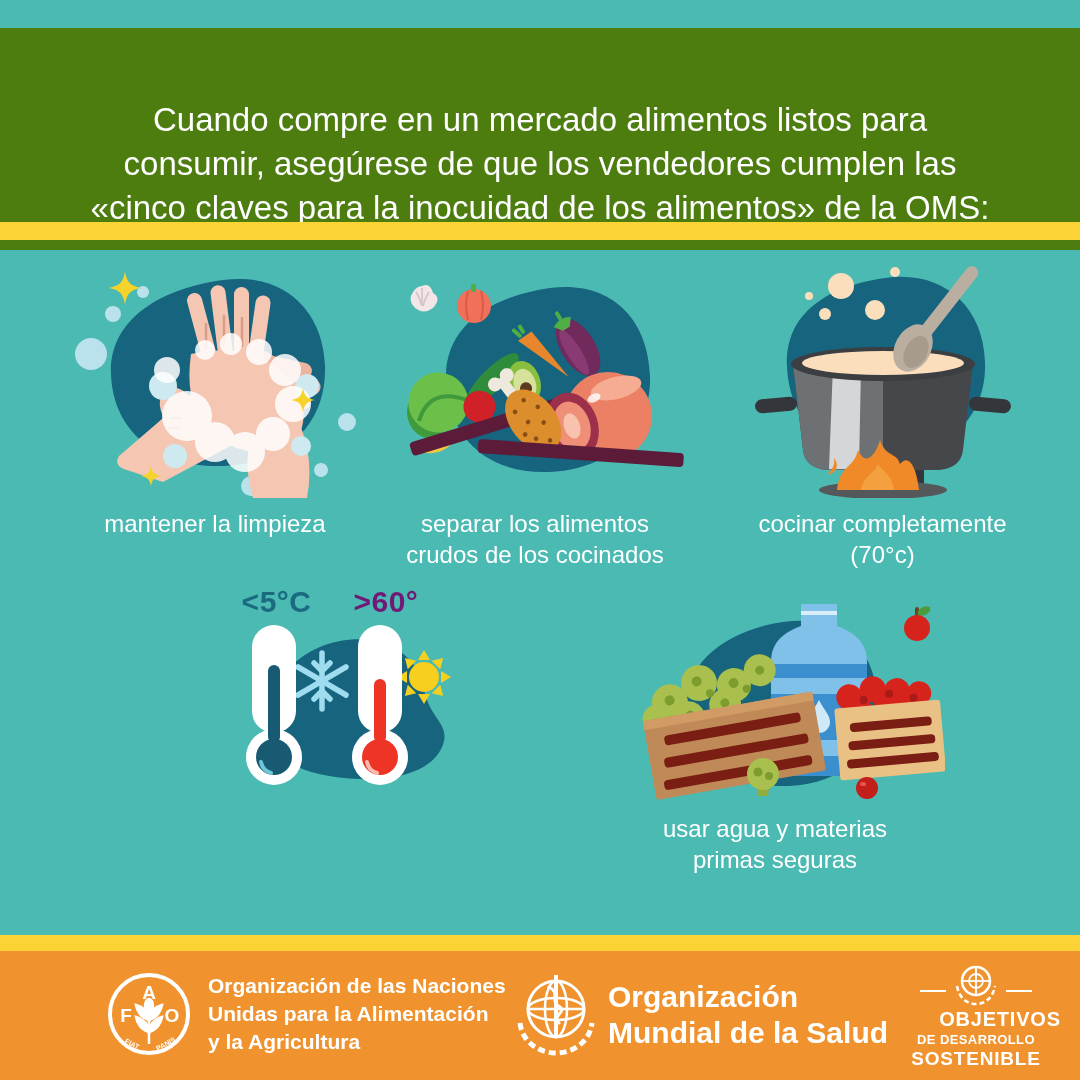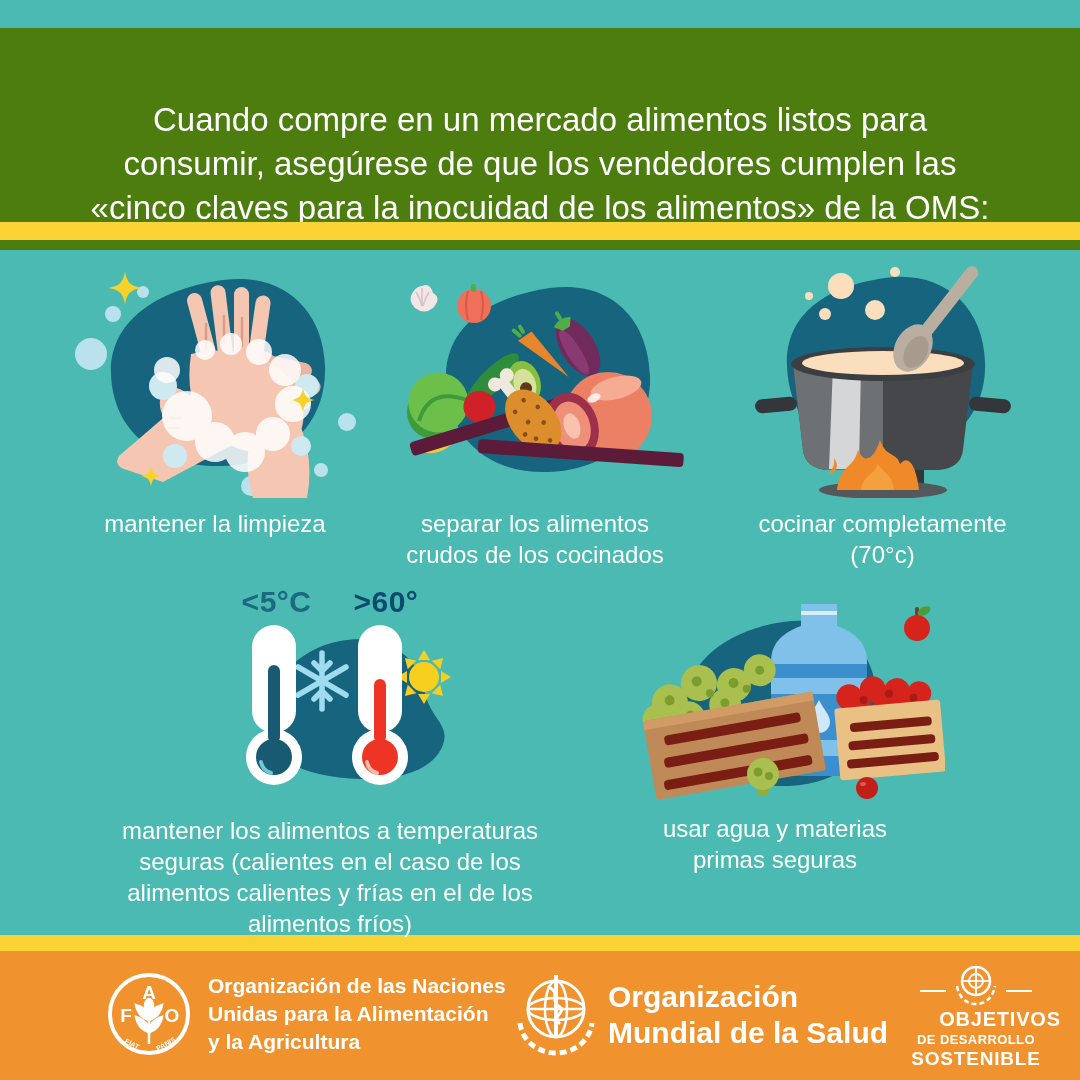--- a/index.html
+++ b/index.html
@@ -22,21 +22,21 @@
   .item2{left:380px;top:258px;width:310px;align-items:center;}
   .item3{left:705px;top:252px;width:355px;}
   .item4{left:85px; top:585px;width:490px;}
   .item5{left:585px;top:598px;width:380px;}
   .caption{color:#fff;font-size:24px;line-height:31px;text-align:center;
            white-space:pre-line;margin-top:10px;}
   .item5 .caption{margin-top:10px;}
   .thermo-labels{display:flex;justify-content:center;gap:42px;height:34px;
                  align-items:flex-start;font-weight:bold;font-size:30px;letter-spacing:.5px;}
   .thermo-labels .cold{color:#1b6a80;}
-  .thermo-labels .hot{color:#0c4a6e;}
+  .thermo-labels .hot{color:#701a75;}
   
   .footer{position:absolute;left:0;top:951px;width:1080px;height:129px;background:#f0932e;color:#fff;}
   .fao-group{position:absolute;left:106px;top:20px;display:flex;align-items:center;gap:16px;}
   .fao-name{font-size:21px;line-height:28px;font-weight:bold;white-space:pre-line;}
   .who-group{position:absolute;left:510px;top:18px;display:flex;align-items:center;gap:6px;}
   .who-name{font-size:30px;line-height:36px;font-weight:bold;white-space:pre-line;}
   .sdg-group{position:absolute;left:898px;top:10px;width:156px;display:flex;
              flex-direction:column;align-items:center;}
   .sdg-emblem-row{display:flex;align-items:center;gap:7px;}
   .sdg-line{width:26px;height:2px;background:#fff;margin-top:14px;}
@@ -282,24 +282,20 @@
       </g>
 
       <g transform="translate(190,2)">
         <rect x="-22" y="4" width="44" height="108" rx="22" fill="#ffffff"></rect>
         <circle cx="0" cy="136" r="28" fill="#ffffff"></circle>
         <rect x="-6" y="58" width="12" height="64" rx="6" fill="#ee3424"></rect>
         <circle cx="0" cy="136" r="18" fill="#ee3424"></circle>
         <path d="M-13 141 A14 14 0 0 0 -3 152" stroke="#f9b9ad" stroke-width="4" fill="none" stroke-linecap="round"></path>
       </g>
     </svg>
-    <div class="caption">mantener los alimentos a temperaturas
-seguras (calientes en el caso de los
-alimentos calientes y frías en el de los
-alimentos fríos)</div>
   </div>
 
   <div class="item item5">
     <svg width="340" height="205" viewBox="0 0 340 205">
       <path d="M178 24 C232 16 268 46 272 98 C276 150 240 186 184 188 C128 190 84 166 80 116 C76 66 122 32 178 24 Z" fill="#17647f"></path>
 
       <g transform="translate(214,6)">
         <rect x="-18" y="0" width="36" height="24" fill="#7fc1e9"></rect>
         <rect x="-18" y="7" width="36" height="4" fill="#d9eefb"></rect>
         <path d="M-18 22 C-40 30 -48 42 -48 58 L-48 154 C-48 166 -40 172 -30 172 L30 172 C40 172 48 166 48 154 L48 58 C48 42 40 30 18 22 Z" fill="#7fc1e9"></path>

